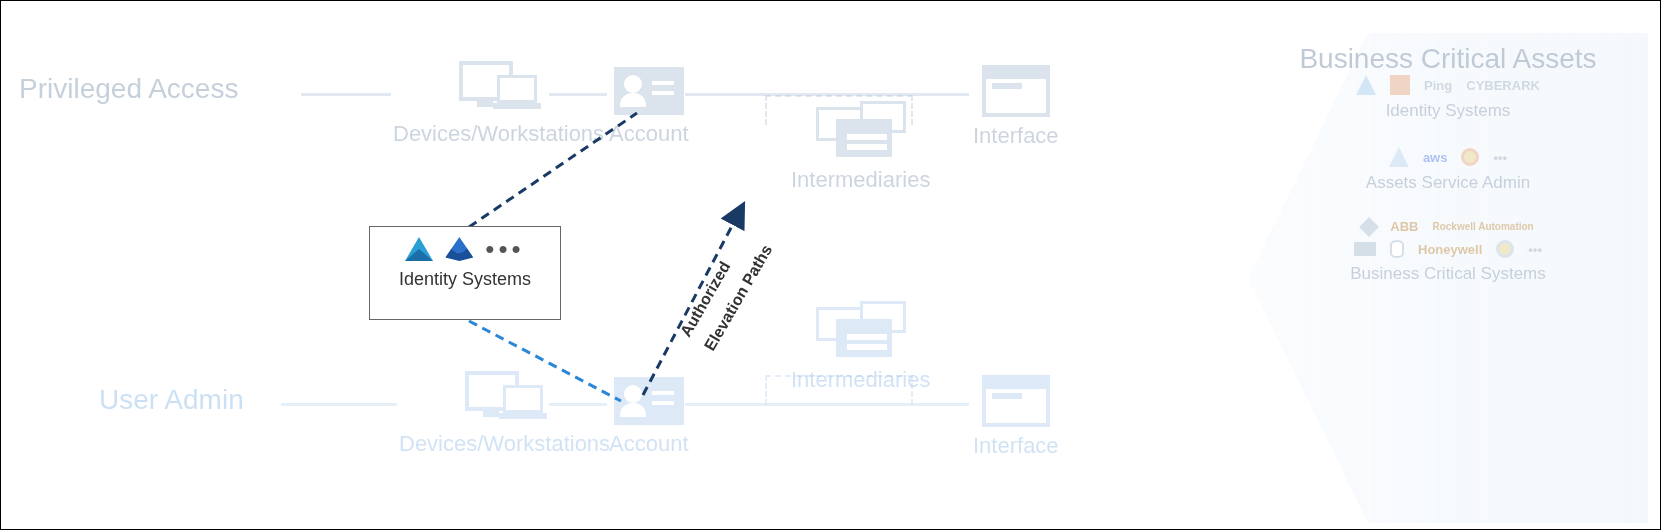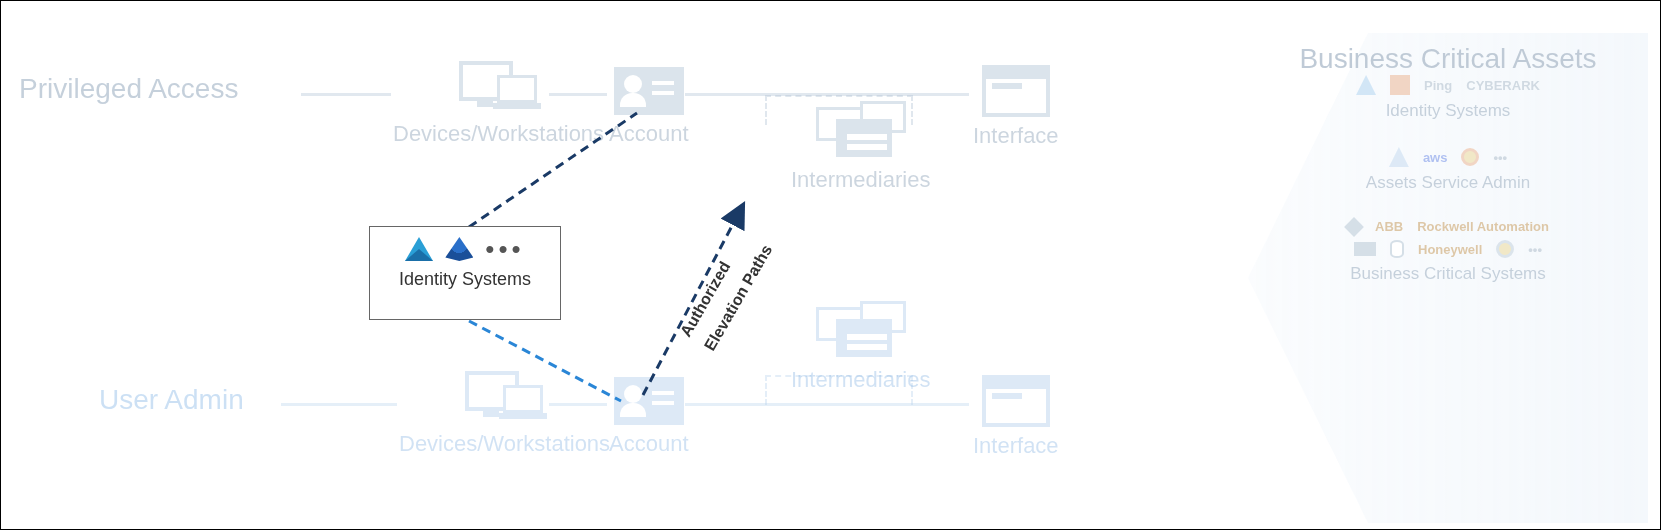--- a/index.html
+++ b/index.html
@@ -211,21 +211,21 @@
       <span class="logo-shape circ"></span>
       <span class="logo">•••</span>
     </div>
     <div class="gtitle">Assets Service Admin</div>
   </div>
 
   <div class="group">
     <div class="row">
       <span class="logo-shape diamond"></span>
       <span class="logo red">ABB</span>
-      <span class="logo red" style="font-size:13px">Rockwell Automation</span>
+      <span class="logo red" style="font-size:10px">Rockwell Automation</span>
     </div>
     <div class="row">
       <span class="logo-shape" style="background:#8aa5bd;width:22px;height:14px"></span>
       <span class="logo-shape db"></span>
       <span class="logo red">Honeywell</span>
       <span class="logo-shape circ" style="border-color:#9ab3c9"></span>
       <span class="logo">•••</span>
     </div>
     <div class="gtitle">Business Critical Systems</div>
   </div>

